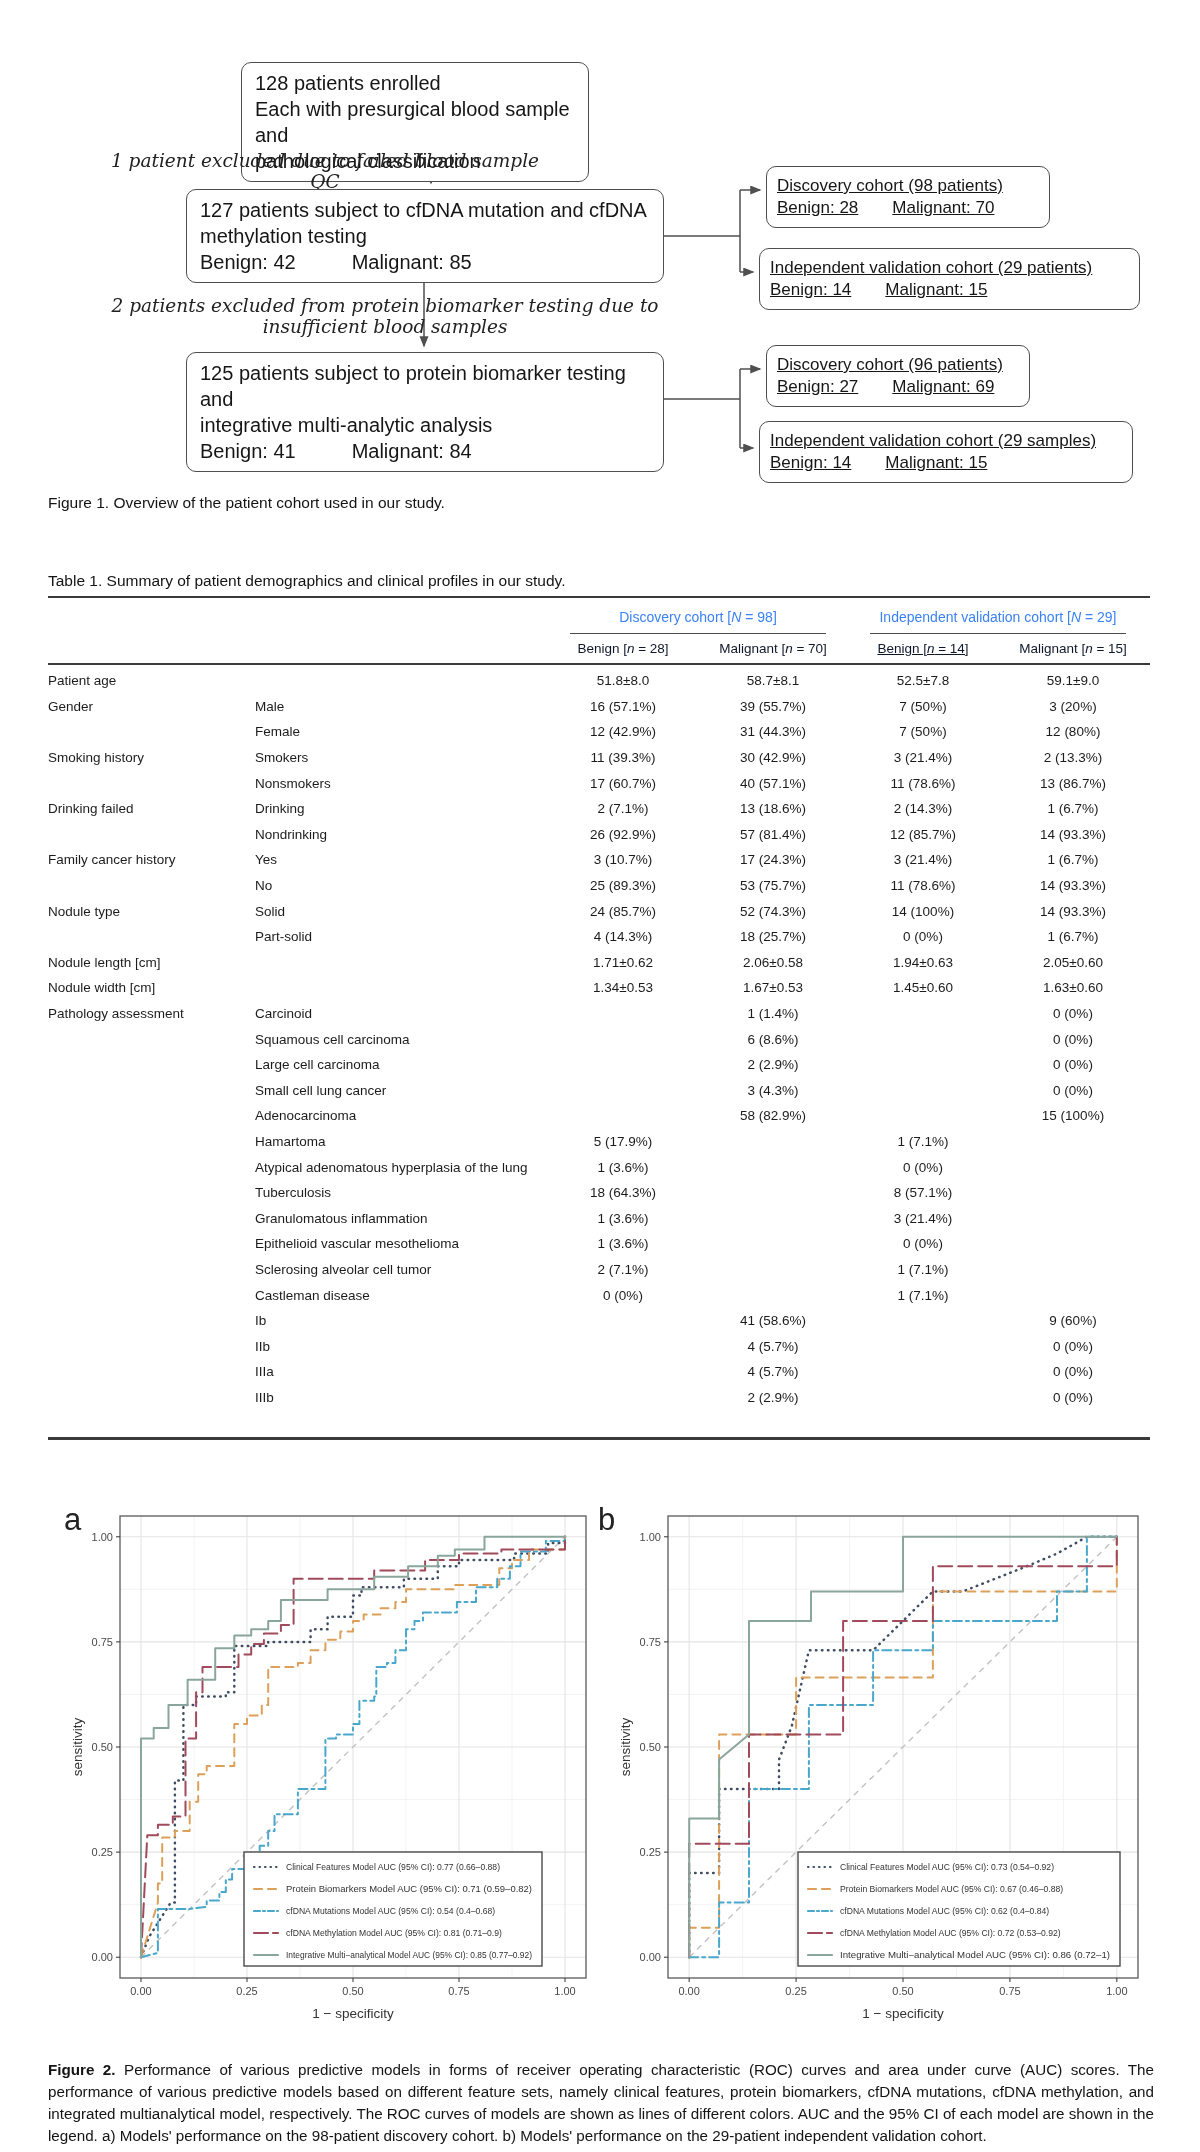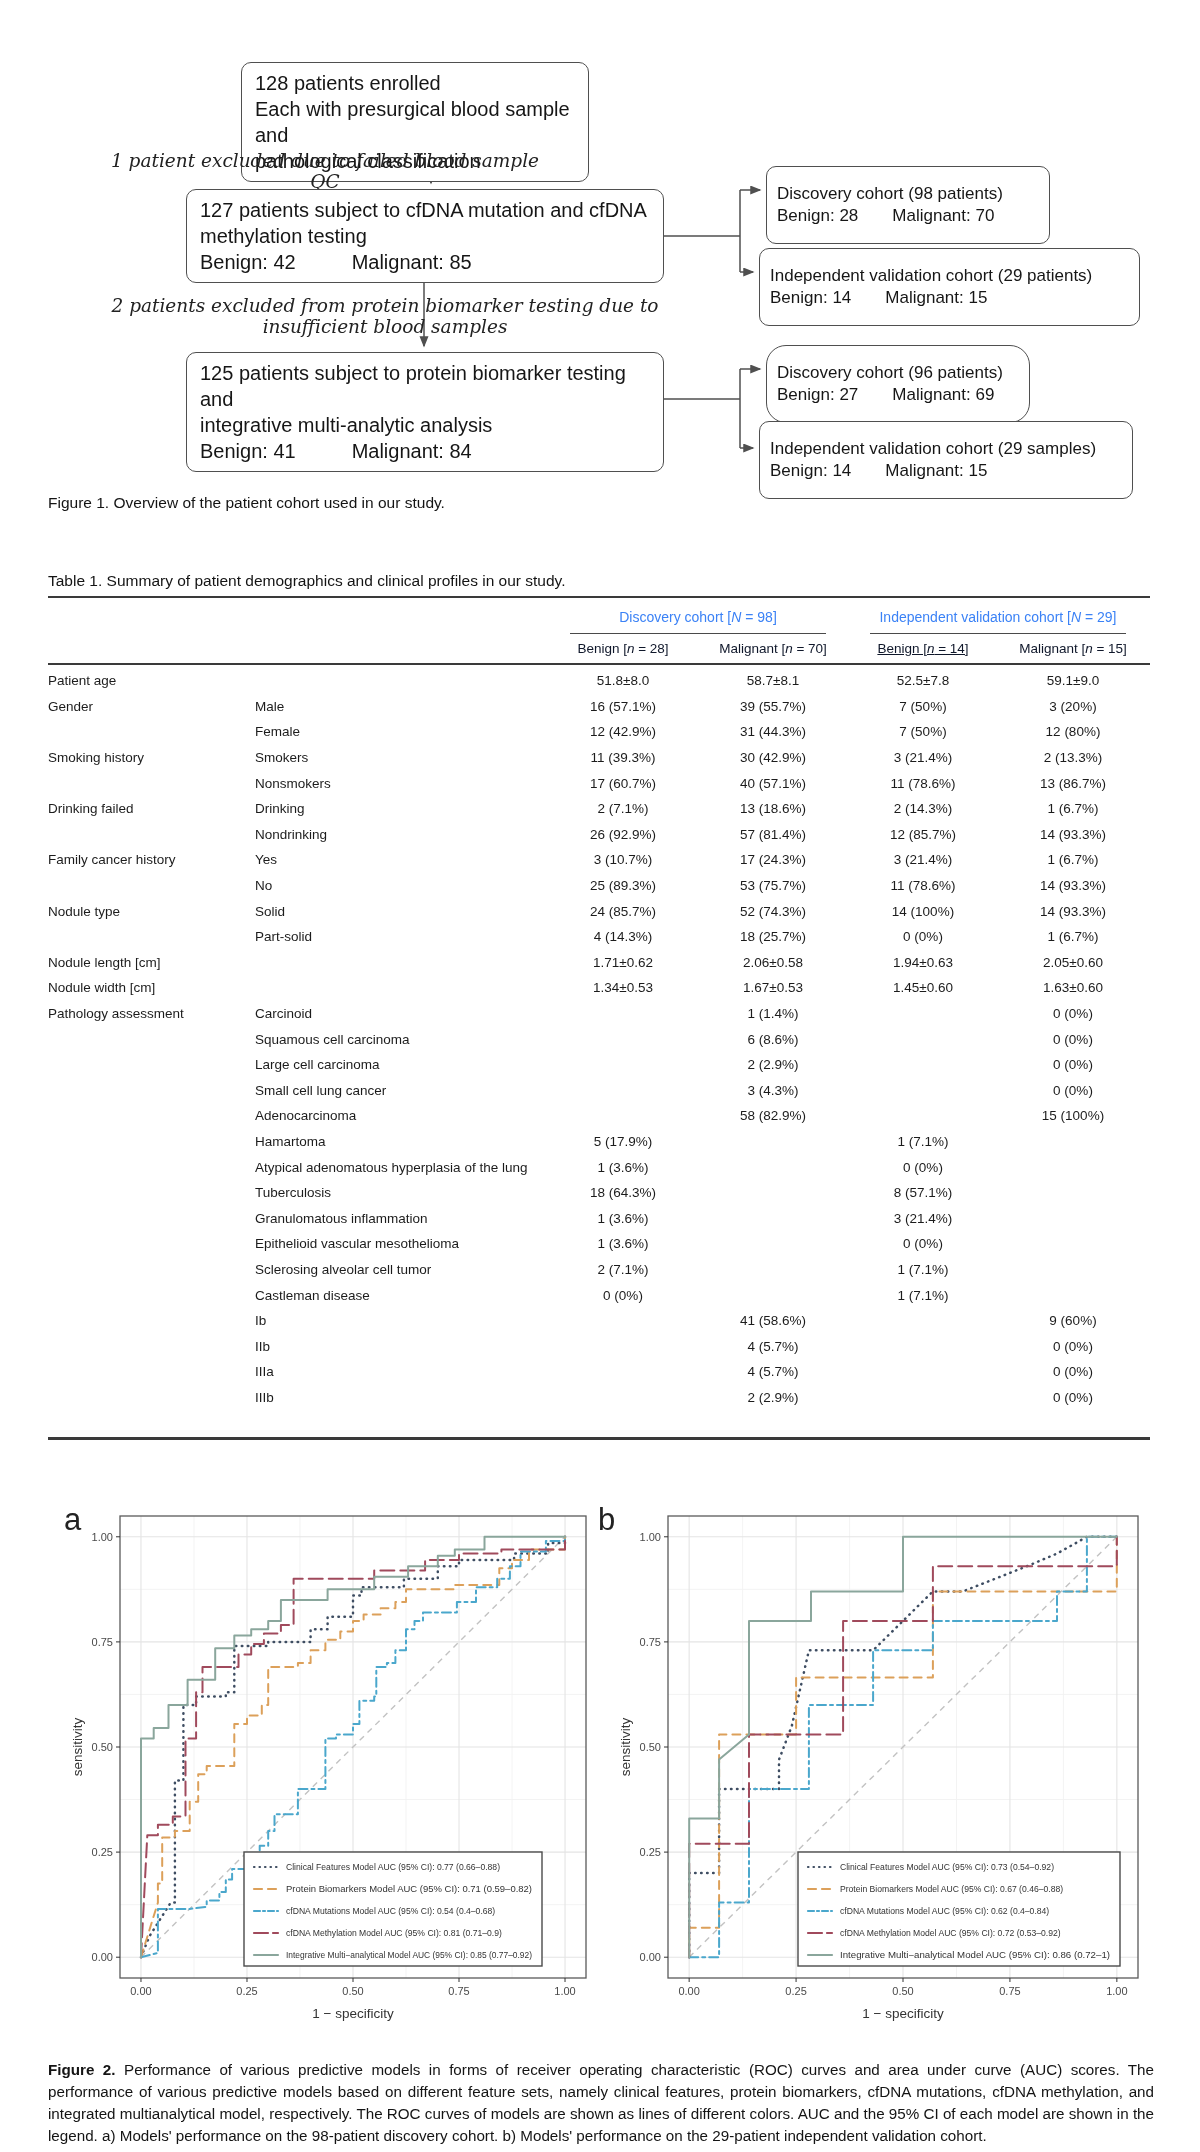--- a/index.html
+++ b/index.html
@@ -6,21 +6,21 @@
   html,body{margin:0;padding:0;background:#ffffff;}
   .page{position:relative;width:1200px;height:2152px;background:#ffffff;overflow:hidden;
         font-family:"Liberation Sans",sans-serif;color:#1b1b1b;}
   svg{font-family:"Liberation Sans",sans-serif;}
 
   
   .flow-svg{position:absolute;left:0;top:0;}
   .fbox{position:absolute;background:#fff;border:1.6px solid #4f4f4f;border-radius:10px;
         color:#161616;box-sizing:border-box;}
   .fbox-big{font-size:20px;line-height:26px;padding:7px 13px;}
-  .fbox-small{font-size:17px;line-height:22px;padding:16px 10px;}
+  .fbox-small{font-size:17px;line-height:22px;padding:8px 10px;text-decoration:underline;}
   .fbox-lines{white-space:pre-line;}
   .fstats span:first-child{margin-right:56px;}
   .fbox-small .fstats span:first-child{margin-right:34px;}
   .flow-note{position:absolute;font-family:"DejaVu Serif",serif;font-style:italic;
              font-size:18.5px;color:#222;text-align:center;}
   .caption{position:absolute;font-size:15.5px;color:#141414;}
   .caption b{font-weight:normal;}
 
   
   .t1-rule{position:absolute;background:#3a3a3a;}
@@ -94,21 +94,21 @@
   <div class="flow-note" style="left:60px;top:295px;width:650px;">2 patients excluded from protein biomarker testing due to insufficient blood samples</div>
 
   <div class="fbox fbox-big" style="left:186px;top:352px;width:478px;">
     <div class="fbox-lines">125 patients subject to protein biomarker testing and
 integrative multi-analytic analysis</div>
     <div class="fstats">
       <span>Benign: 41</span><span>Malignant: 84</span>
     </div>
   </div>
 
-  <div class="fbox fbox-small" style="left:766px;top:345px;width:264px;border-radius:20px;">
+  <div class="fbox fbox-small" style="left:766px;top:345px;width:264px;">
     <div>Discovery cohort (96 patients)</div>
     <div class="fstats">
       <span>Benign: 27</span><span>Malignant: 69</span>
     </div>
   </div>
 
   <div class="fbox fbox-small" style="left:759px;top:421px;width:374px;">
     <div>Independent validation cohort (29 samples)</div>
     <div class="fstats">
       <span>Benign: 14</span><span>Malignant: 15</span>

